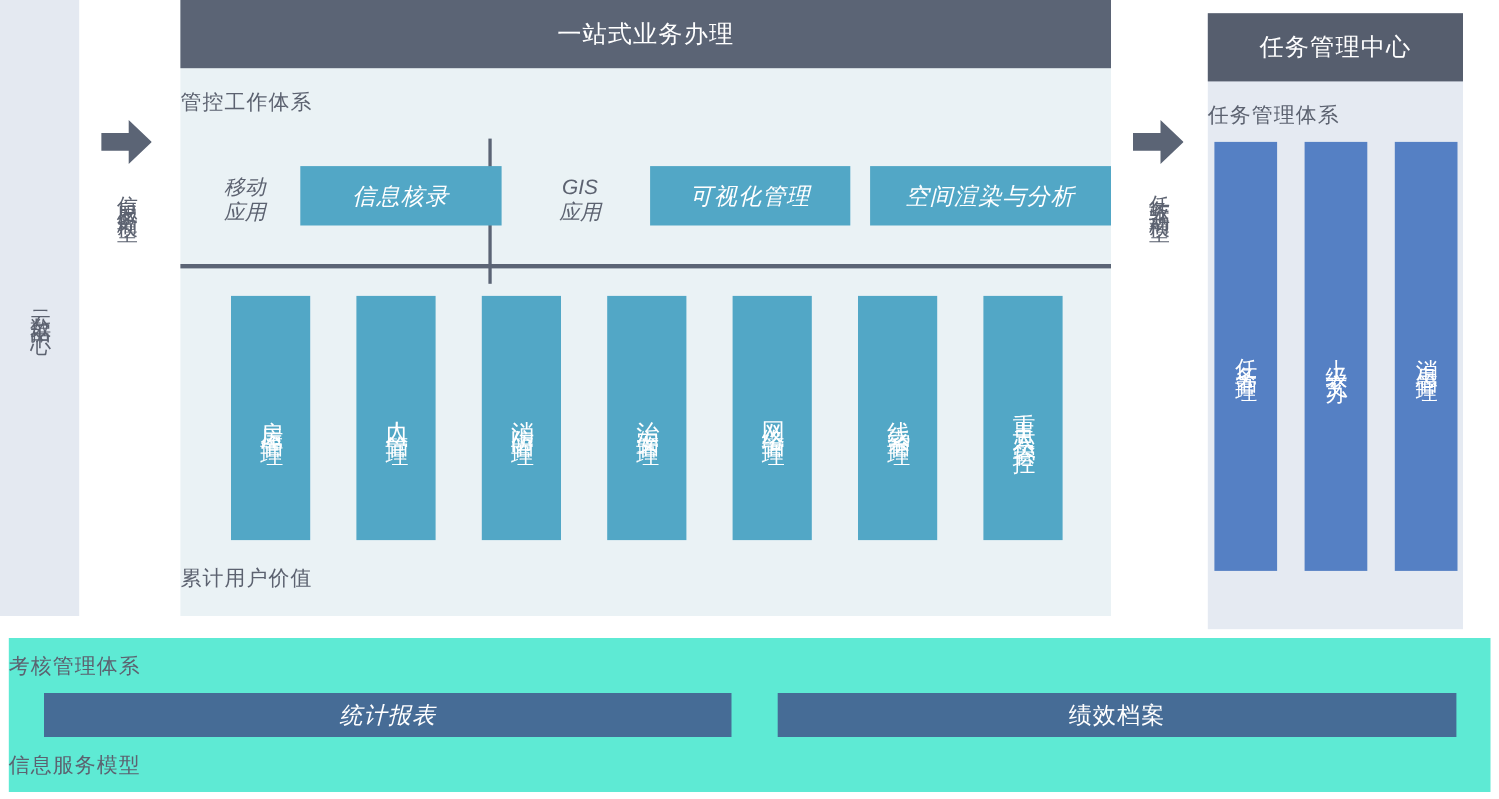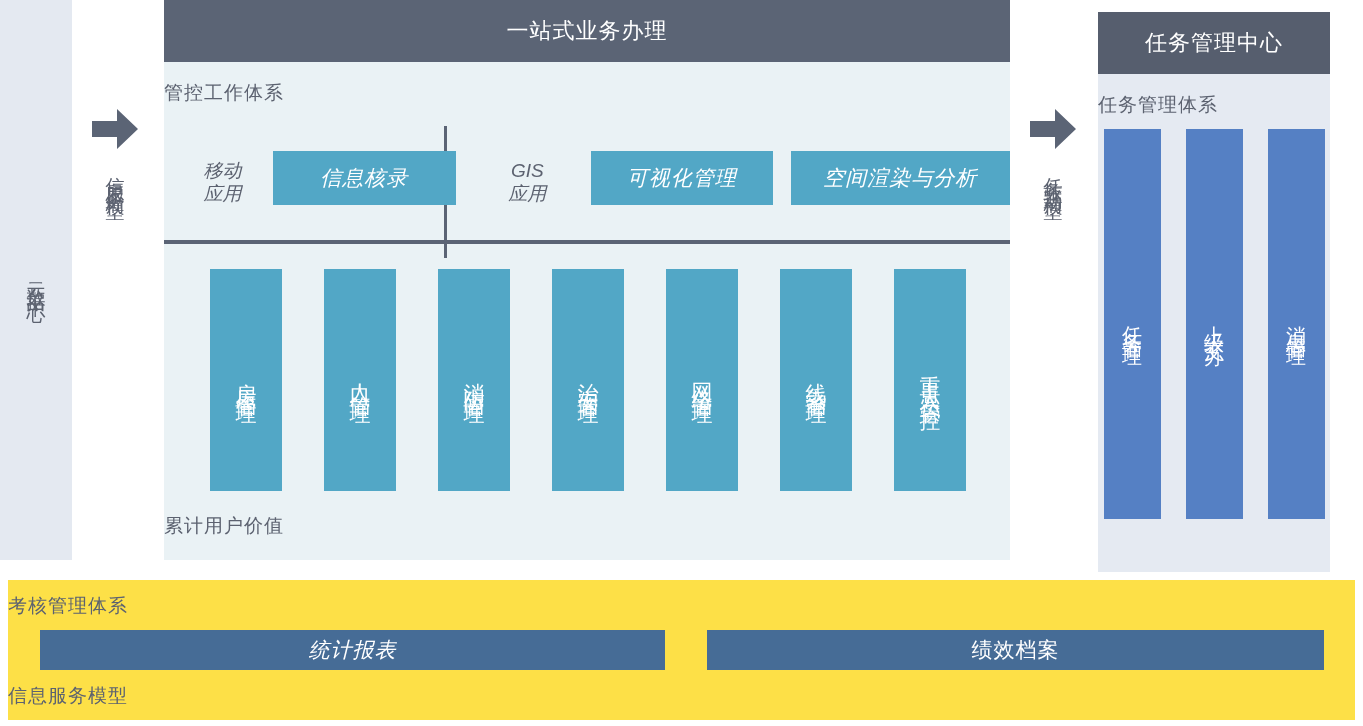--- a/index.html
+++ b/index.html
@@ -186,21 +186,21 @@
     color: #ffffff;
     font-size: 20px;
     letter-spacing: 7px;
   }
 
   
   #assessment-panel {
     position: absolute;
     left: 8px; top: 580px;
     width: 1347px; height: 140px;
-    background: #fde047;
+    background: #5eead4;
   }
   #assessment-caption-top { padding-top: 13px; }
   #assessment-bars {
     display: flex;
     padding: 11px 0 0 32px;
     gap: 42px;
   }
   .assessment-bar {
     height: 40px;
     background: #466C96;

